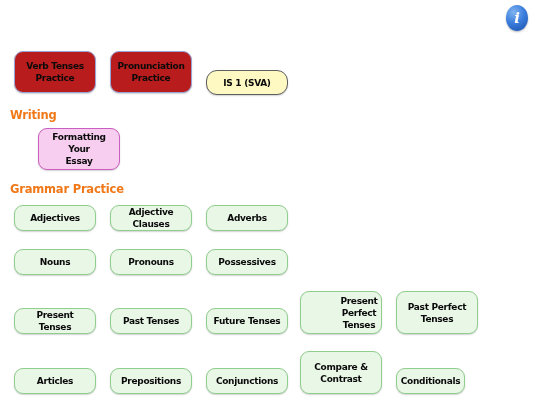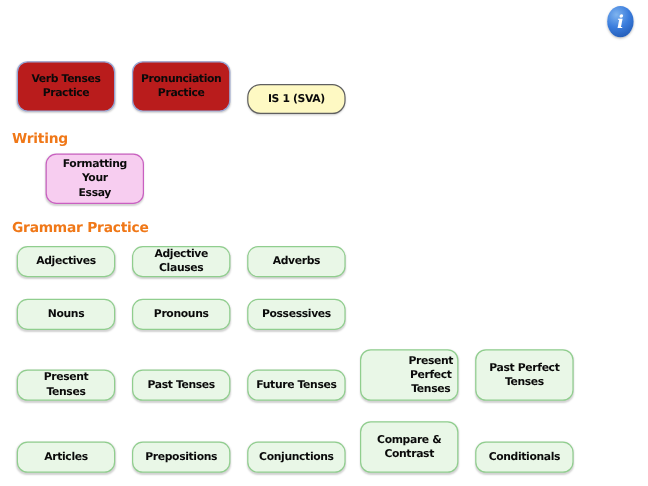--- a/index.html
+++ b/index.html
@@ -243,15 +243,15 @@
 <div class="tile green" style="left:110px; top:368px; width:82px; height:26px;">
   <span class="tile-inner">Prepositions</span>
 </div>
 <div class="tile green" style="left:206px; top:368px; width:82px; height:26px;">
   <span class="tile-inner">Conjunctions</span>
 </div>
 <div class="tile green" style="left:300px; top:351px; width:82px; height:43px;">
   <span class="tile-inner">Compare &amp;
 Contrast</span>
 </div>
-<div class="tile green" style="left:396px; top:368px; width:82px; height:26px;">
+<div class="tile green" style="left:396px; top:368px; width:69px; height:26px;">
   <span class="tile-inner">Conditionals</span>
 </div>
 
 </body></html>

